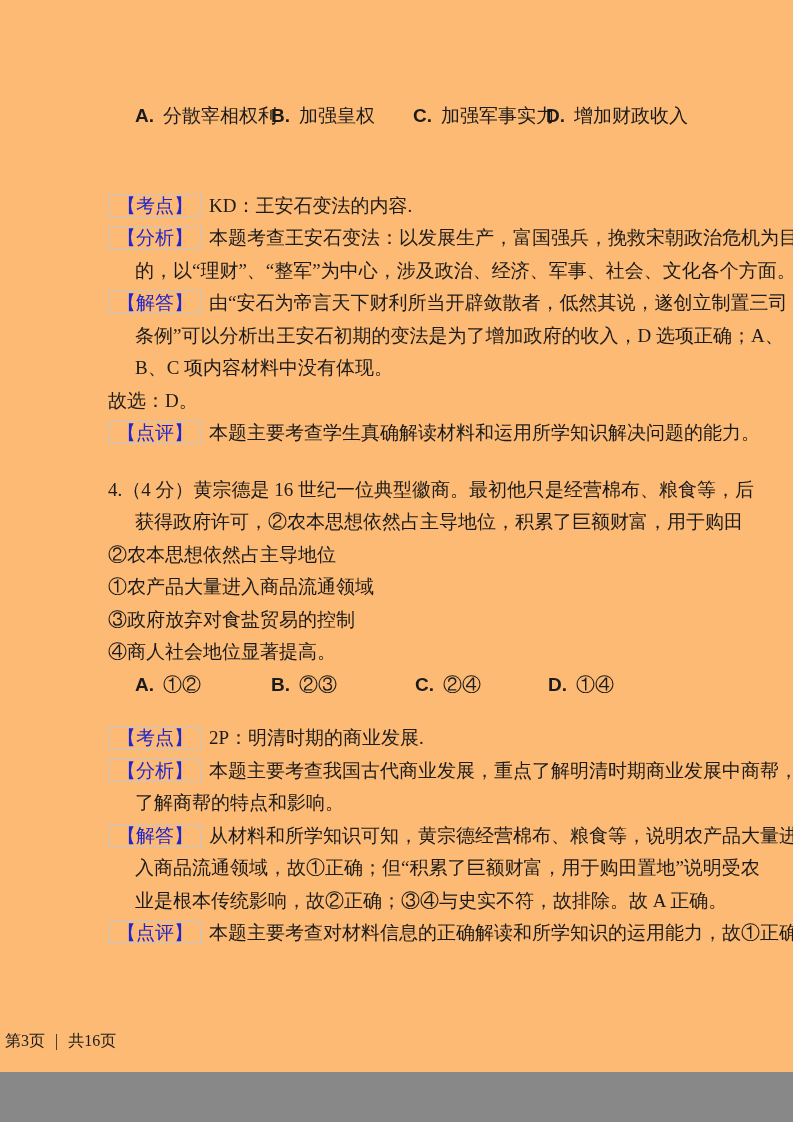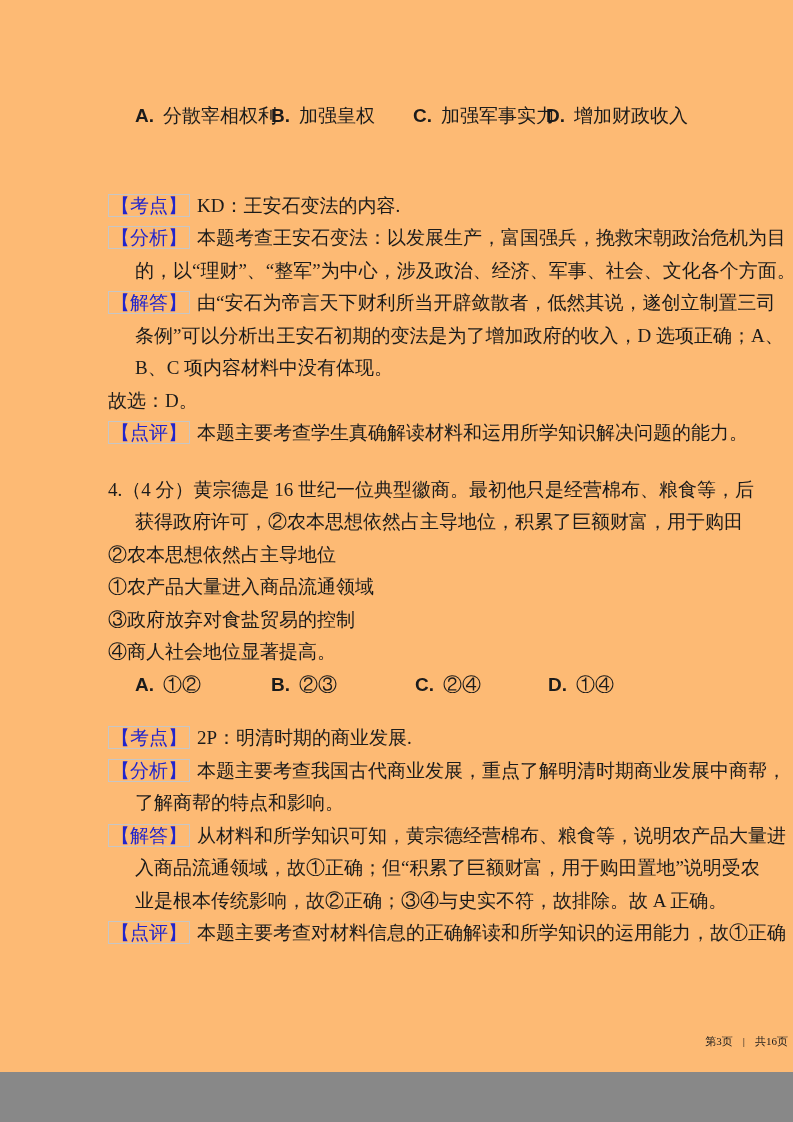--- a/index.html
+++ b/index.html
@@ -19,39 +19,39 @@
   }
   .line {
     line-height:32.5px;
     font-size:19px;
     white-space:nowrap;
   }
   .indent { padding-left:27px; }
   .tag {
     color:var(--tag-blue,#2225cc);
     border:1px solid var(--tag-border,#c6c6c6);
-    padding:0 2px;
+    padding:0 8px;
     margin-right:7px;
   }
   .opts { display:flex; padding-left:27px; }
   .opt { display:inline-block; }
   .opt-a { width:136px; }
   .opt-b { width:144px; }
   .opt-c { width:133px; }
   .opt-label {
     font-family:"Liberation Sans","DejaVu Sans",sans-serif;
     font-weight:bold;
     margin-right:9px;
   }
   .spacer { width:100%; }
   .footer {
     position:absolute;
     top:1030px; left:0; right:0;
-    text-align:right;
-    font-size:11px;
+    text-align:left;
+    font-size:16px;
     line-height:22px;
     color:#1b1b1b;
   }
   .footer span { margin:0 5px; }
 </style>
 </head>
 <body>
 
 <div class="page">
   <div class="content">

